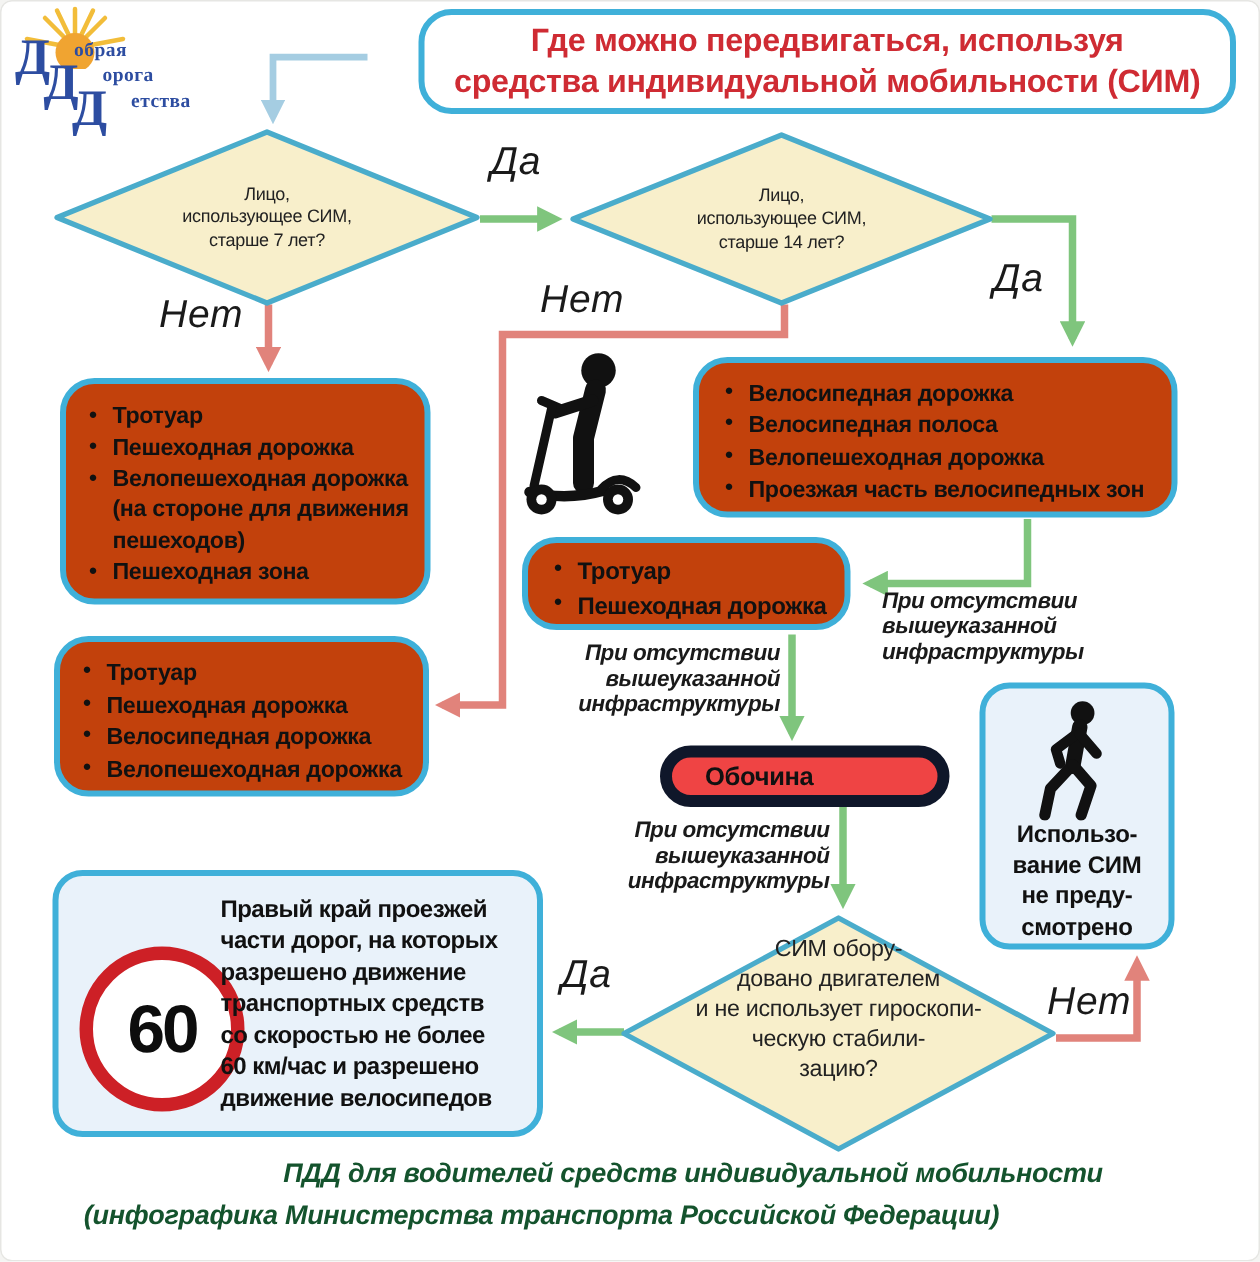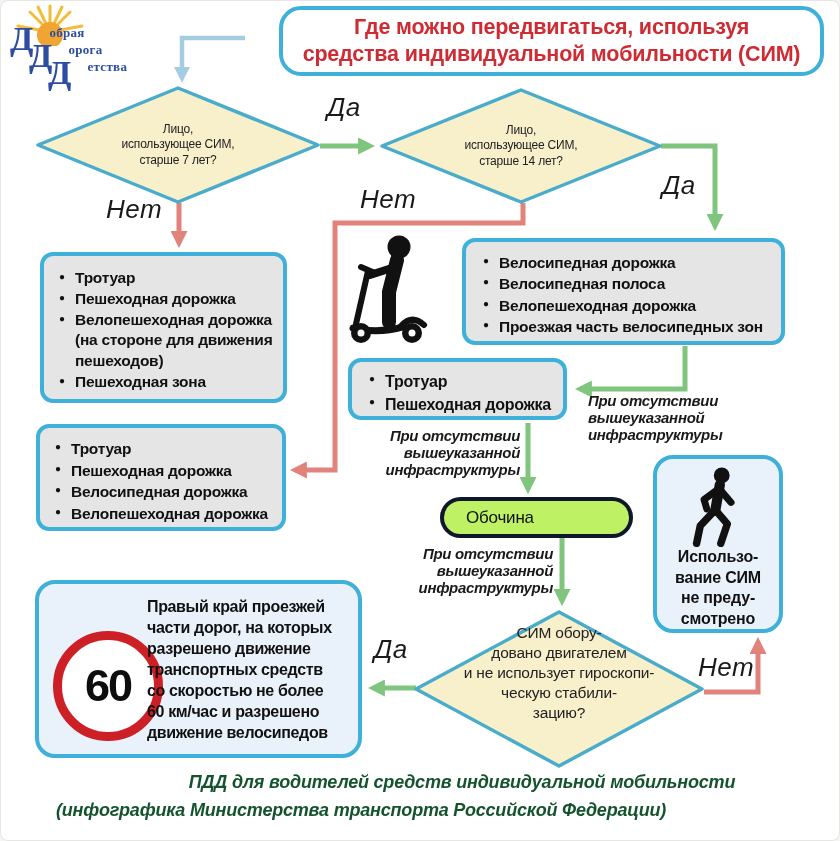--- a/index.html
+++ b/index.html
@@ -22,29 +22,29 @@
   
   .dsvg{z-index:2;}
   .dtext{
     z-index:3;display:flex;align-items:center;justify-content:center;
     text-align:center;white-space:pre-line;font-size:12px;line-height:1.3;
     color:#222;letter-spacing:-0.2px;
   }
   .dtext.small{font-size:15.5px;line-height:1.3;}
   
   .bluebox{
-    z-index:2;background:#e5e5e5;border:4px solid #3fb0d9;border-radius:13px;
+    z-index:2;background:#c2410c;border:4px solid #3fb0d9;border-radius:23px;
   }
   .blist{margin:0;padding:0;list-style:none;font-weight:bold;font-size:15.5px;
     line-height:1.34;letter-spacing:-0.25px;color:#111;}
   .blist li{position:relative;padding-left:17px;white-space:pre-line;}
   .blist li::before{content:"●";position:absolute;left:1px;top:2px;font-size:10px;}
   .pill{
-    z-index:2;background:#bef264;border:4px solid #0f172a;border-radius:21px;
-    display:flex;align-items:center;font-weight:normal;font-size:17px;color:#111;
+    z-index:2;background:#ef4444;border:8px solid #0f172a;border-radius:21px;
+    display:flex;align-items:center;font-weight:bold;font-size:17px;color:#111;
     padding-left:22px;letter-spacing:-0.2px;
   }
   
   .yn{z-index:3;font-style:italic;font-size:26px;color:#1a1a1a;letter-spacing:0.5px;}
   .infra{z-index:3;font-style:italic;font-weight:bold;font-size:15px;line-height:1.14;
     color:#1a1a1a;white-space:pre-line;letter-spacing:-0.3px;}
   
   .pedbox{z-index:2;background:#e9f2fa;border:4px solid #3fb0d9;border-radius:20px;
     display:flex;flex-direction:column;align-items:center;}
   .pedtext{white-space:pre-line;text-align:center;font-weight:bold;font-size:16px;

